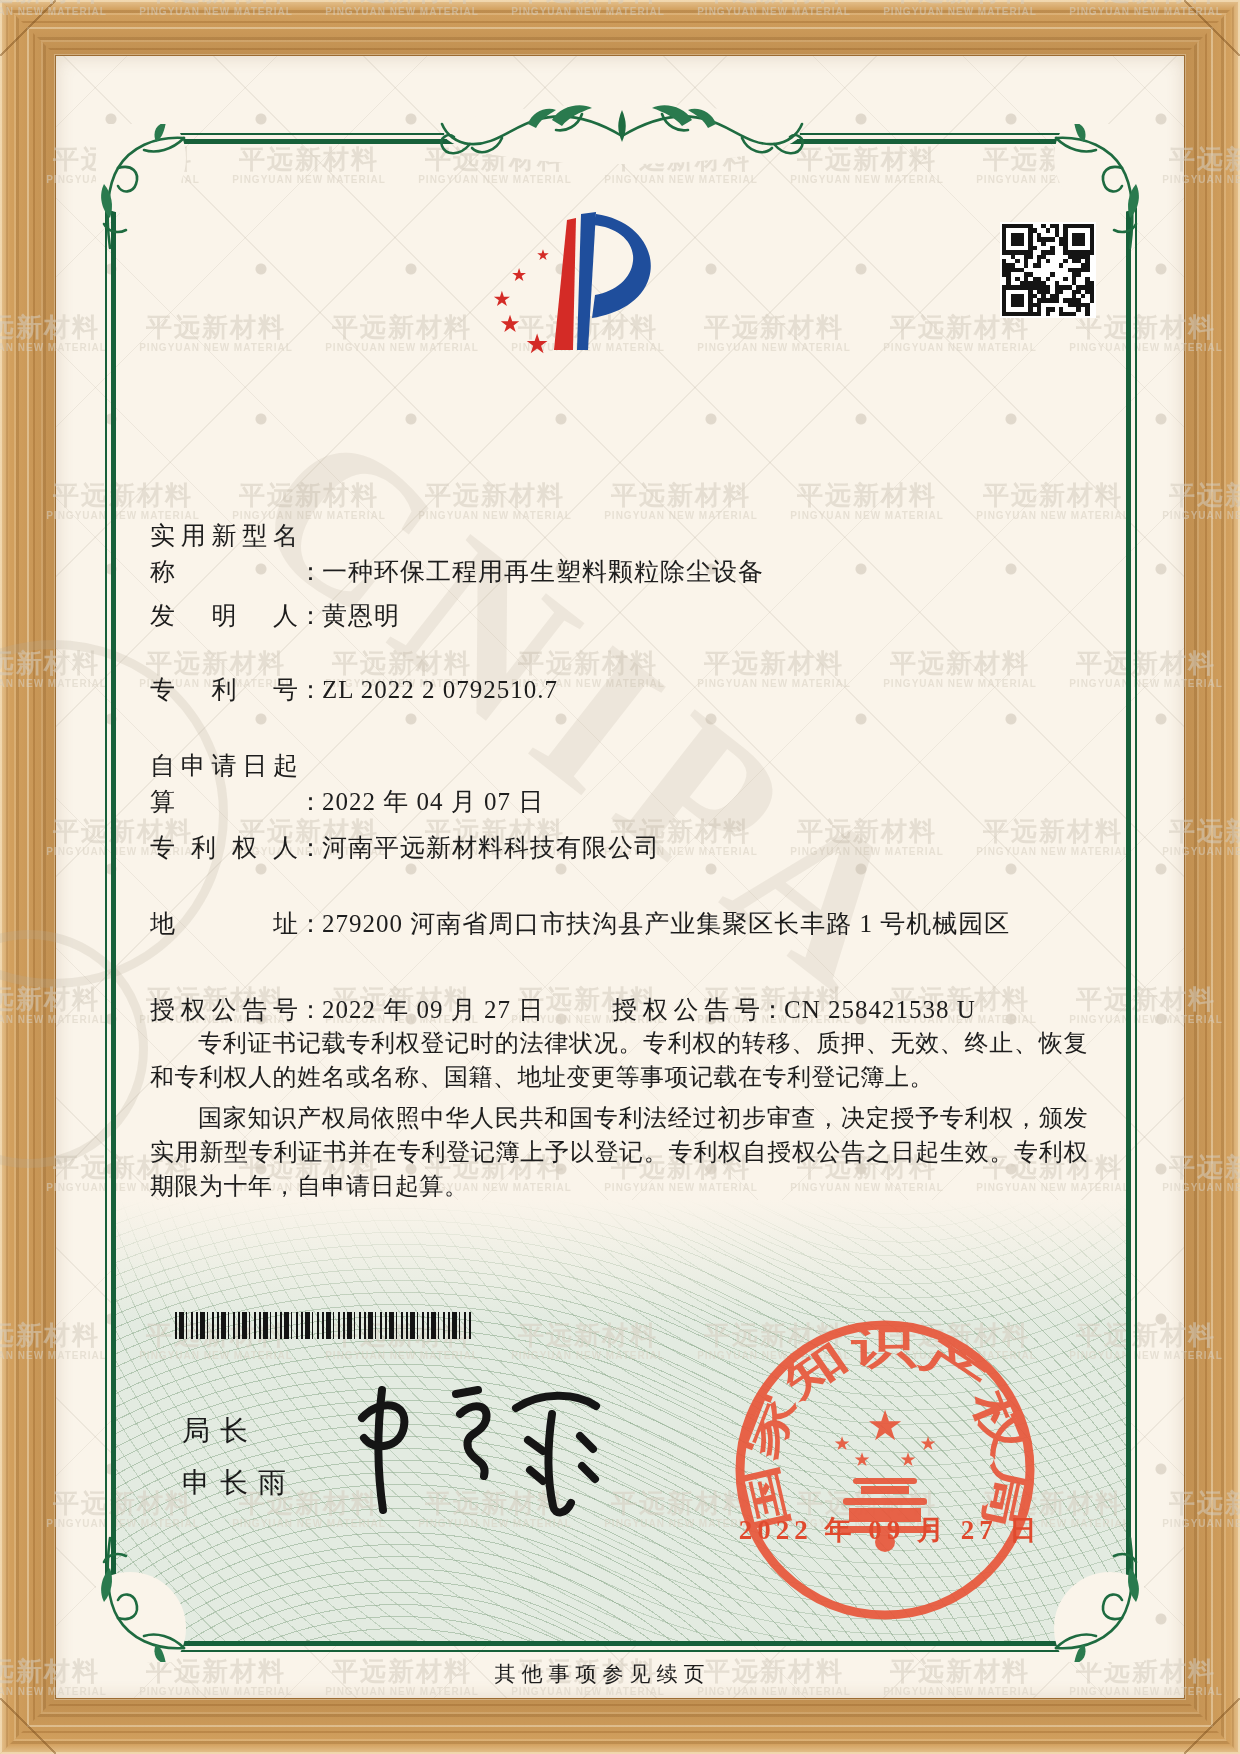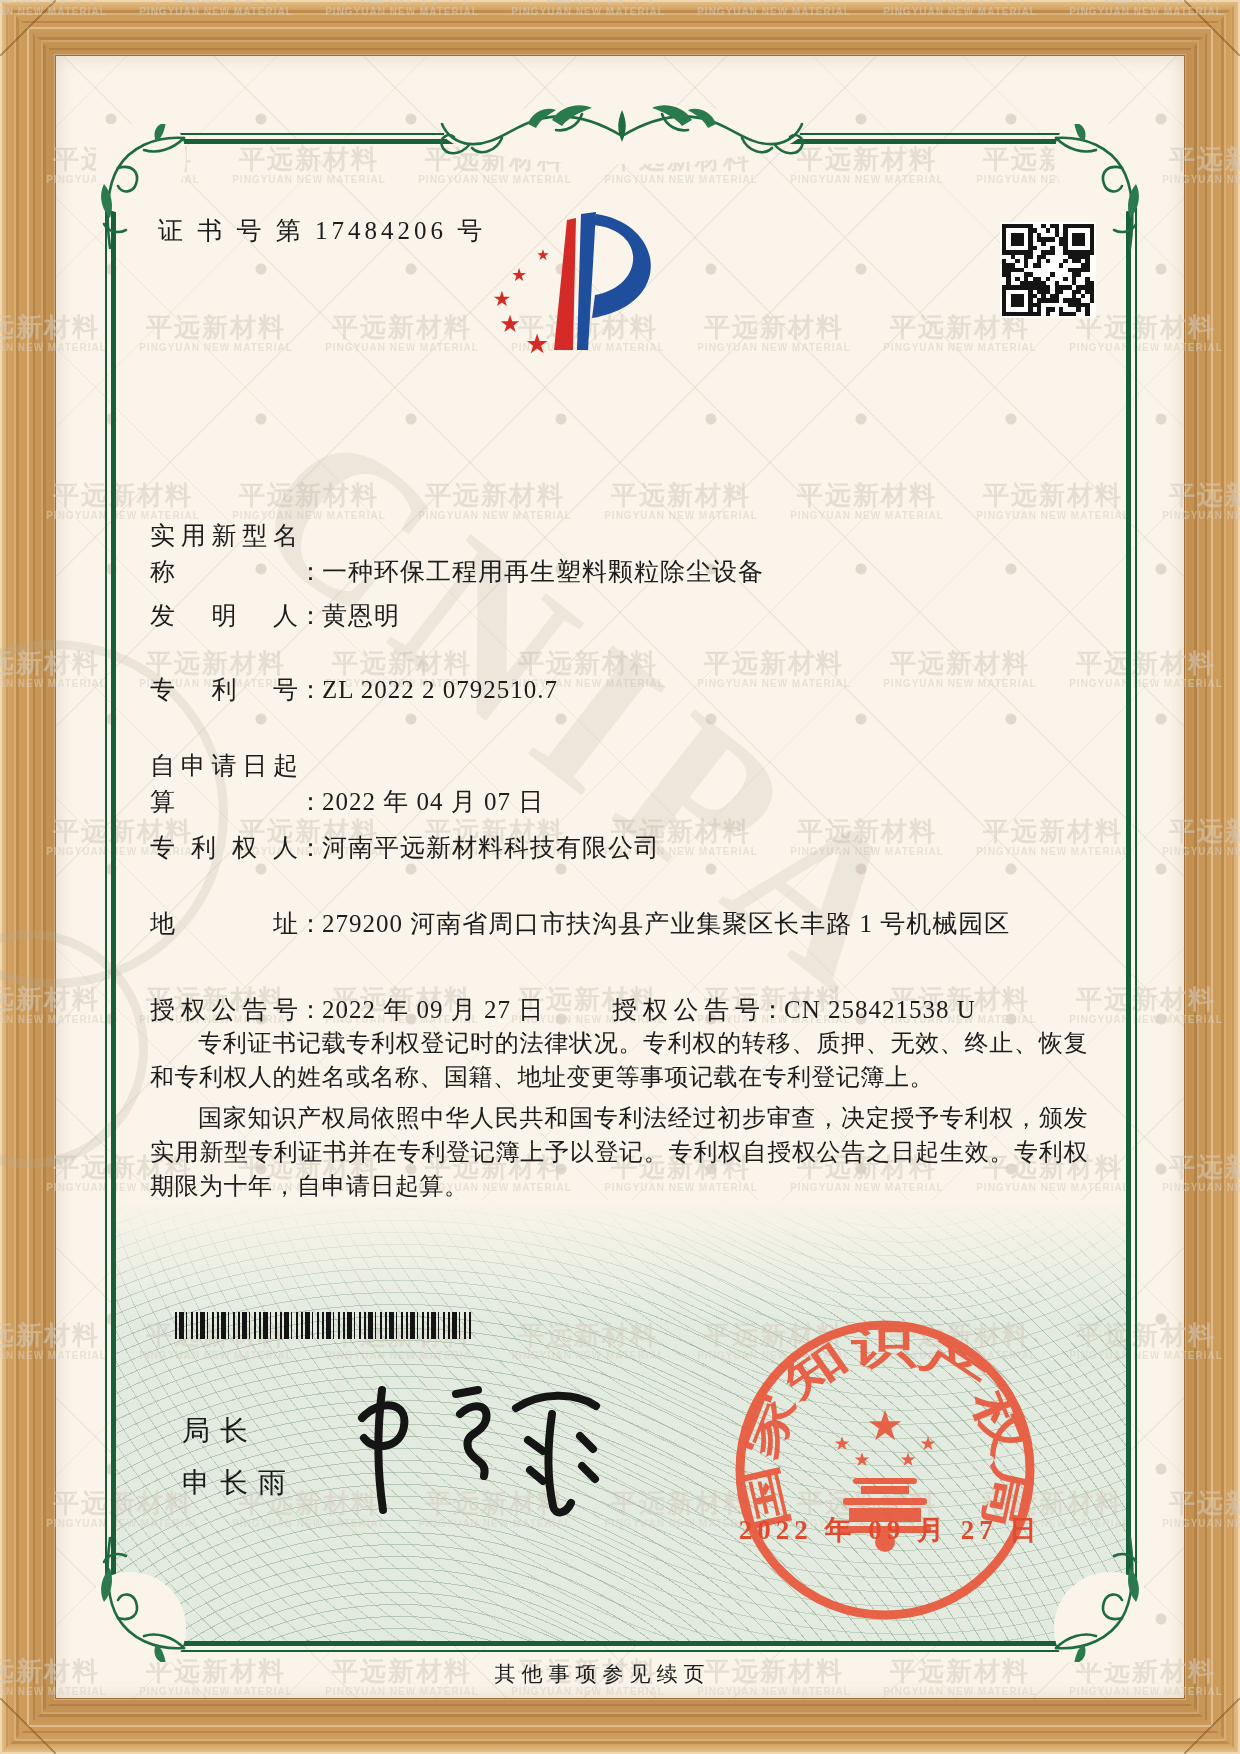--- a/index.html
+++ b/index.html
@@ -468,21 +468,20 @@
   <svg class="orn" style="left:1014px;top:124px;" width="130" height="130" viewBox="0 0 130 130">
     <use href="#corner-orn" transform="translate(130,0) scale(-1,1)"></use>
   </svg>
   <svg class="orn" style="left:96px;top:1532px;" width="130" height="130" viewBox="0 0 130 130">
     <use href="#corner-orn" transform="translate(0,130) scale(1,-1)"></use>
   </svg>
   <svg class="orn" style="left:1014px;top:1532px;" width="130" height="130" viewBox="0 0 130 130">
     <use href="#corner-orn" transform="translate(130,130) scale(-1,-1)"></use>
   </svg>
 
-  <div class="abs" id="cert-number">证 书 号 第 17484206 号</div>
 
   <svg class="abs" style="left:455px;top:198px;" width="210" height="165" viewBox="0 0 210 165">
     <polygon points="112,22 121,20 118,152 99,152" fill="#d42b26"></polygon>
     <polygon points="126,16 141,14 133,152 122,152" fill="#1f4e9c"></polygon>
     <path d="M141,16 C183,22 202,54 194,80 C187,103 163,116 137,120 L140,97 C161,93 176,81 178,63 C180,44 163,29 138,27 Z" fill="#1f4e9c"></path>
     <g fill="#d42b26" font-family="'DejaVu Sans',sans-serif" text-anchor="middle">
       <text x="88" y="62" font-size="15">★</text>
       <text x="64" y="83" font-size="18">★</text>
       <text x="47" y="108" font-size="21">★</text>
       <text x="55" y="134" font-size="24">★</text>

